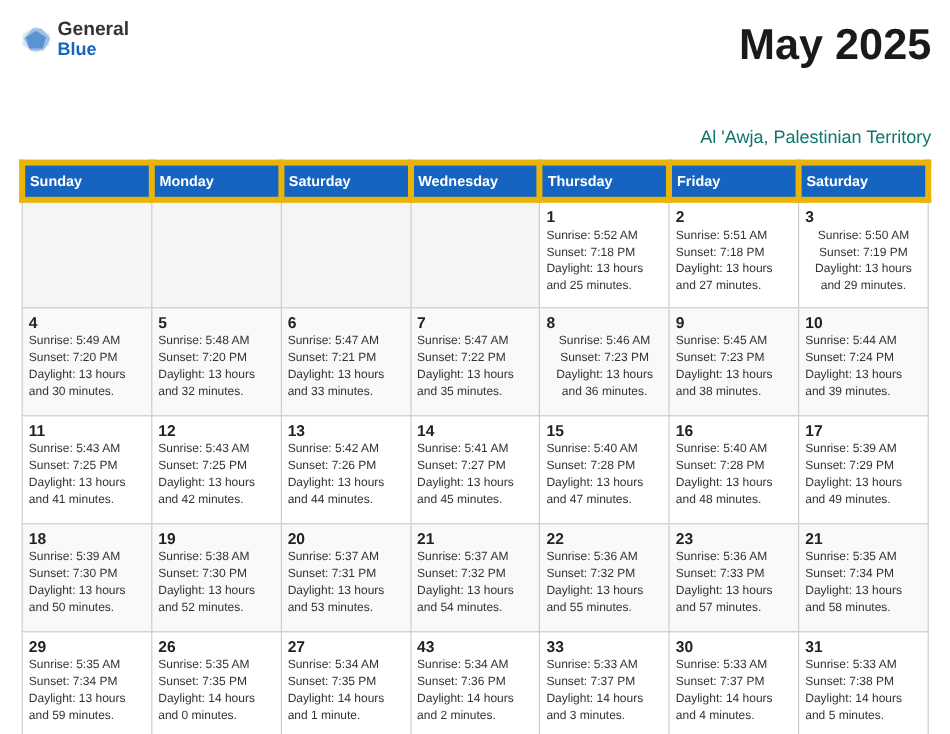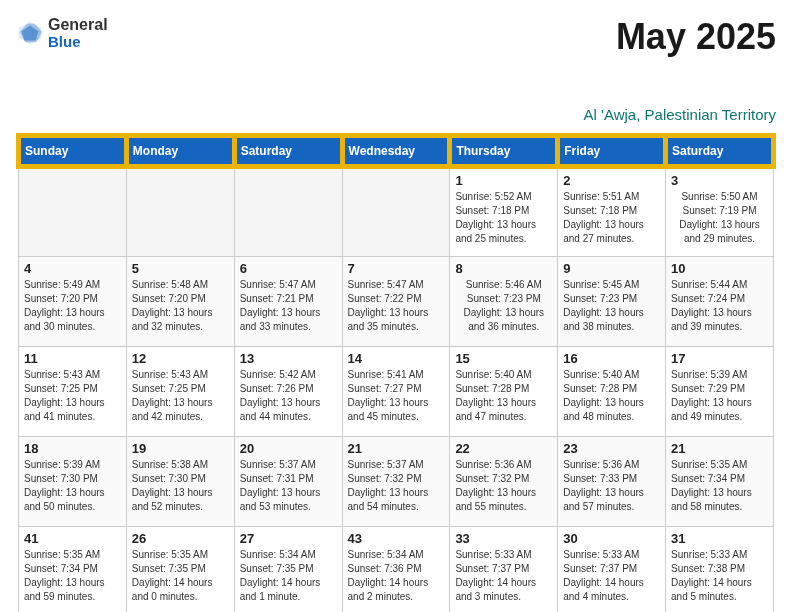--- a/index.html
+++ b/index.html
@@ -307,21 +307,21 @@
         <td>
           <span class="day-number">21</span>
           <div class="cell-info" style="white-space: pre-line;">Sunrise: 5:35 AM
 Sunset: 7:34 PM
 Daylight: 13 hours
 and 58 minutes.</div>
         </td>
       </tr>
       <tr>
         <td>
-          <span class="day-number">41</span>
+          <span class="day-number">29</span>
           <div class="cell-info" style="white-space: pre-line;">Sunrise: 5:35 AM
 Sunset: 7:34 PM
 Daylight: 13 hours
 and 59 minutes.</div>
         </td>
         <td>
           <span class="day-number">26</span>
           <div class="cell-info" style="white-space: pre-line;">Sunrise: 5:35 AM
 Sunset: 7:35 PM
 Daylight: 14 hours

